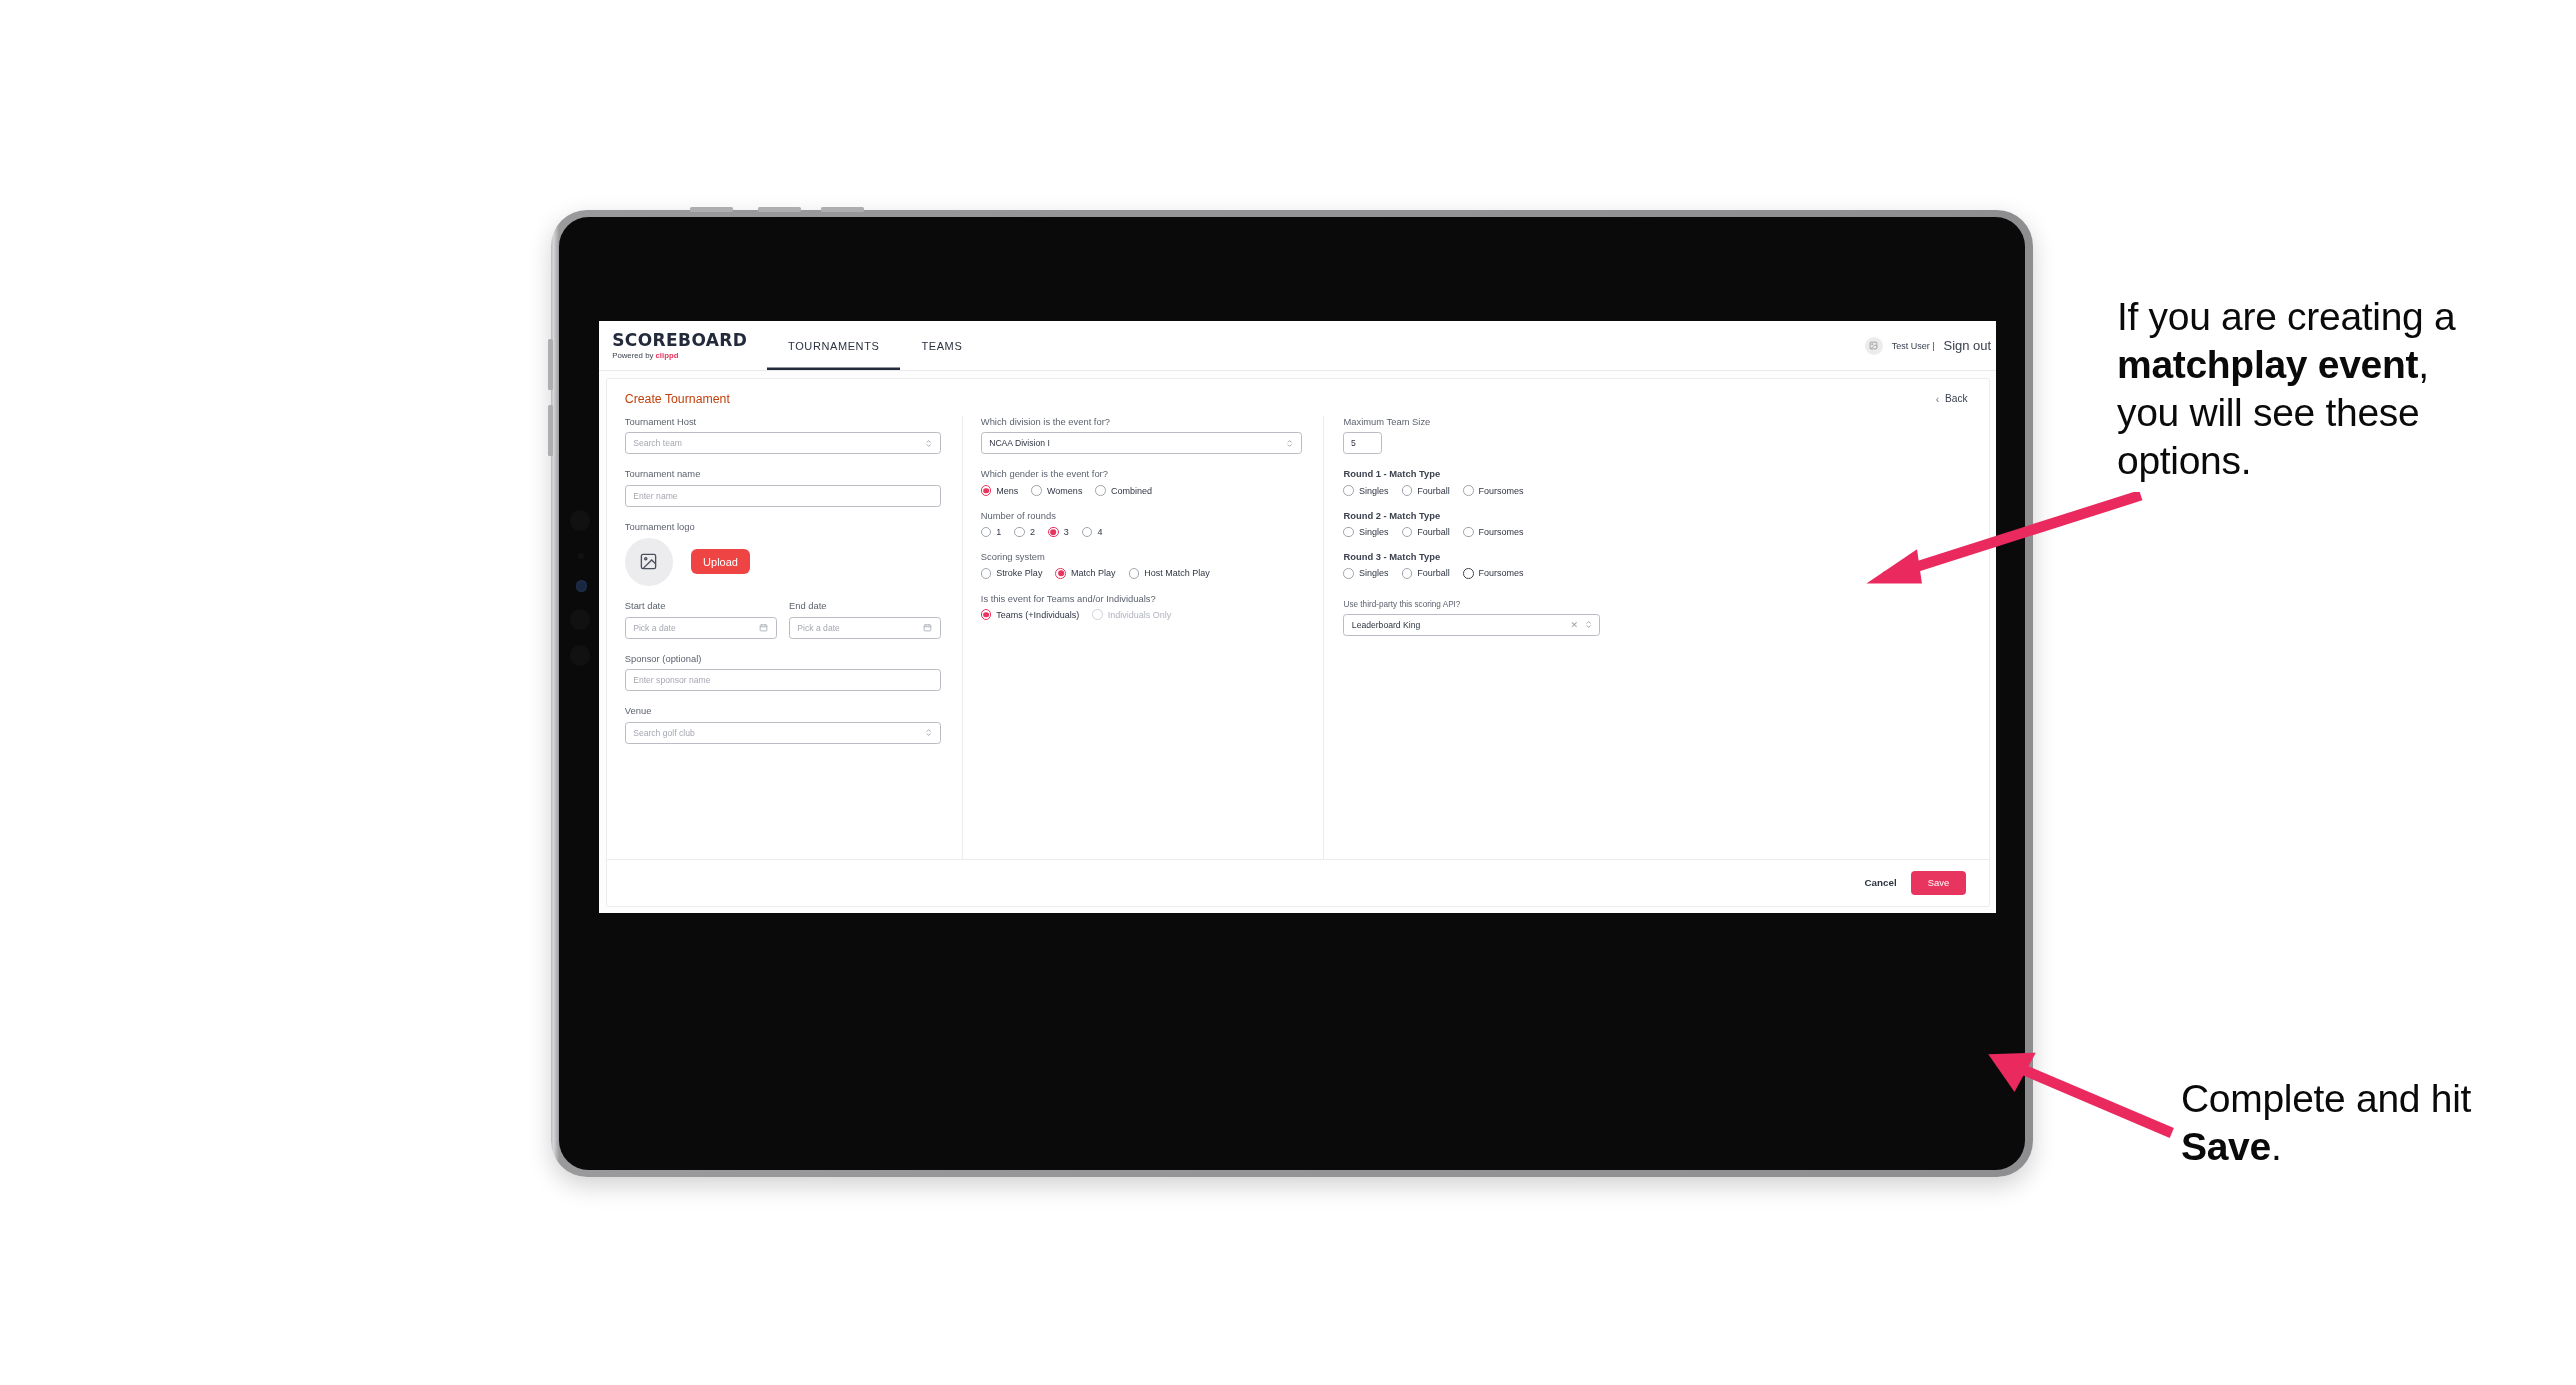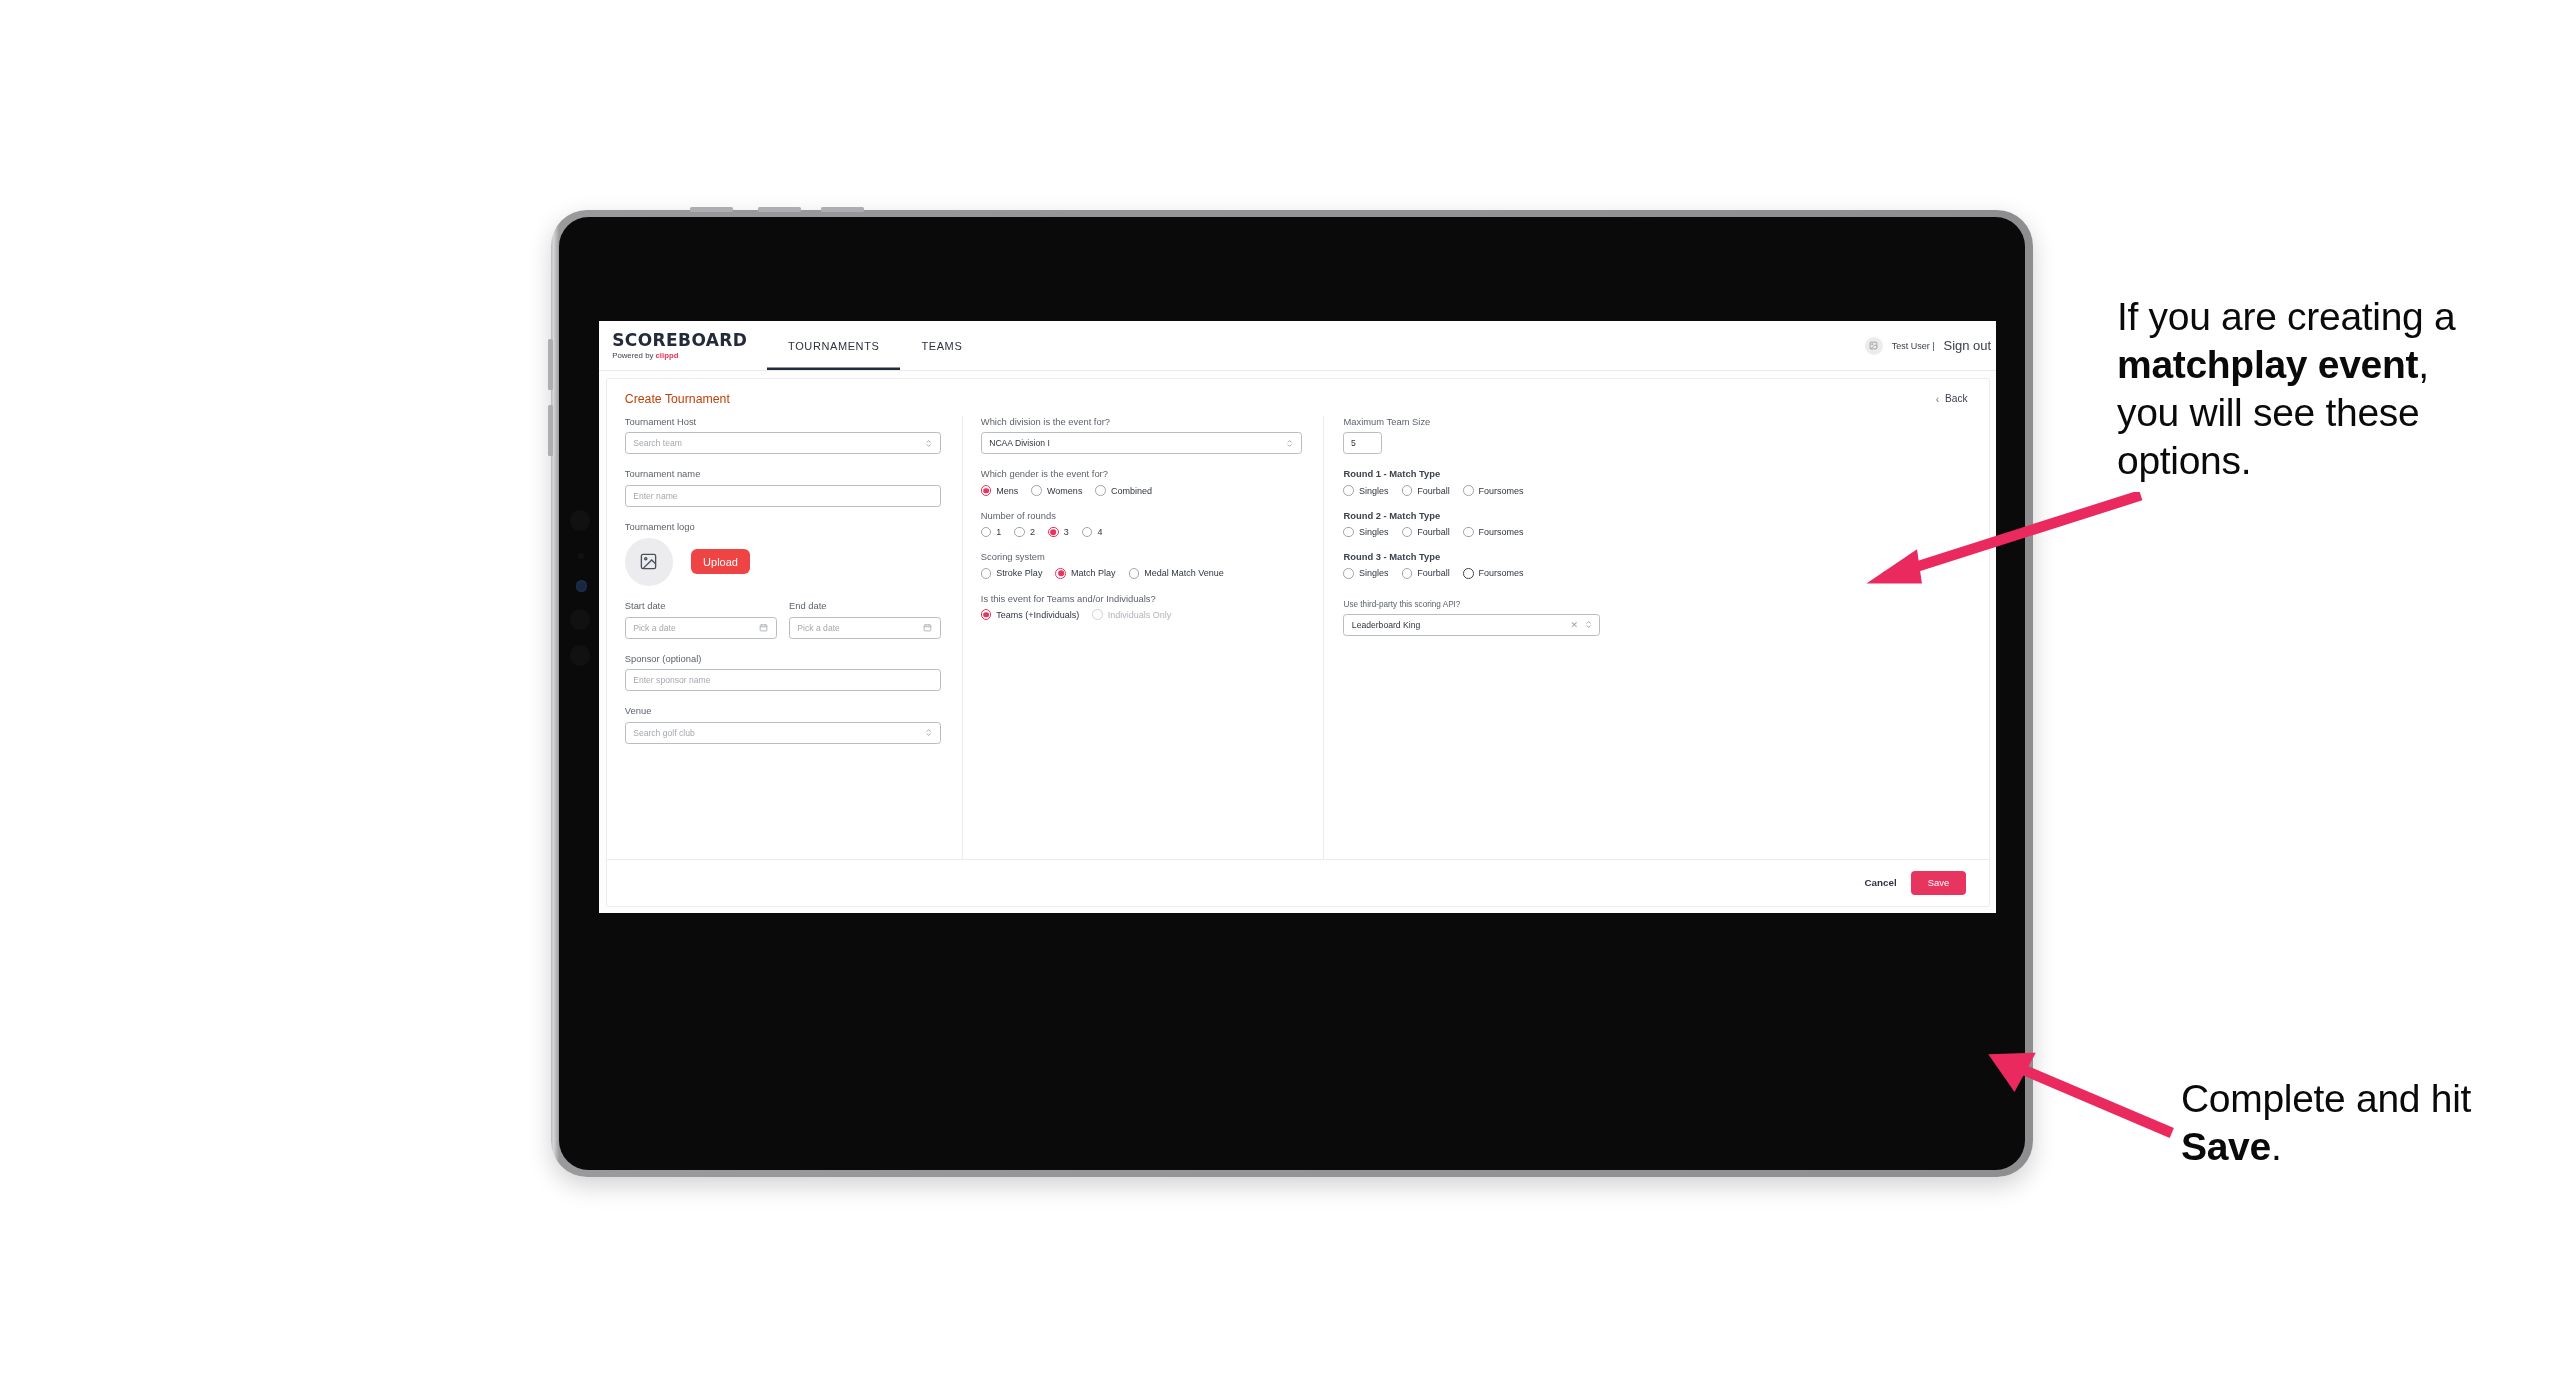--- a/index.html
+++ b/index.html
@@ -337,21 +337,21 @@
                 <div class="opt">
                   <span class="rad"></span>
                   <span class="lbl">Stroke Play</span>
                 </div>
                 <div class="opt">
                   <span class="rad on"></span>
                   <span class="lbl">Match Play</span>
                 </div>
                 <div class="opt">
                   <span class="rad"></span>
-                  <span class="lbl">Medal Match Venue</span>
+                  <span class="lbl">Host Match Play</span>
                 </div>
               </div>
             </div>
 
             <div class="grp">
               <div class="fl">Is this event for Teams and/or Individuals?</div>
               <div class="radios">
                 <div class="opt">
                   <span class="rad on"></span>
                   <span class="lbl">Teams (+Individuals)</span>

